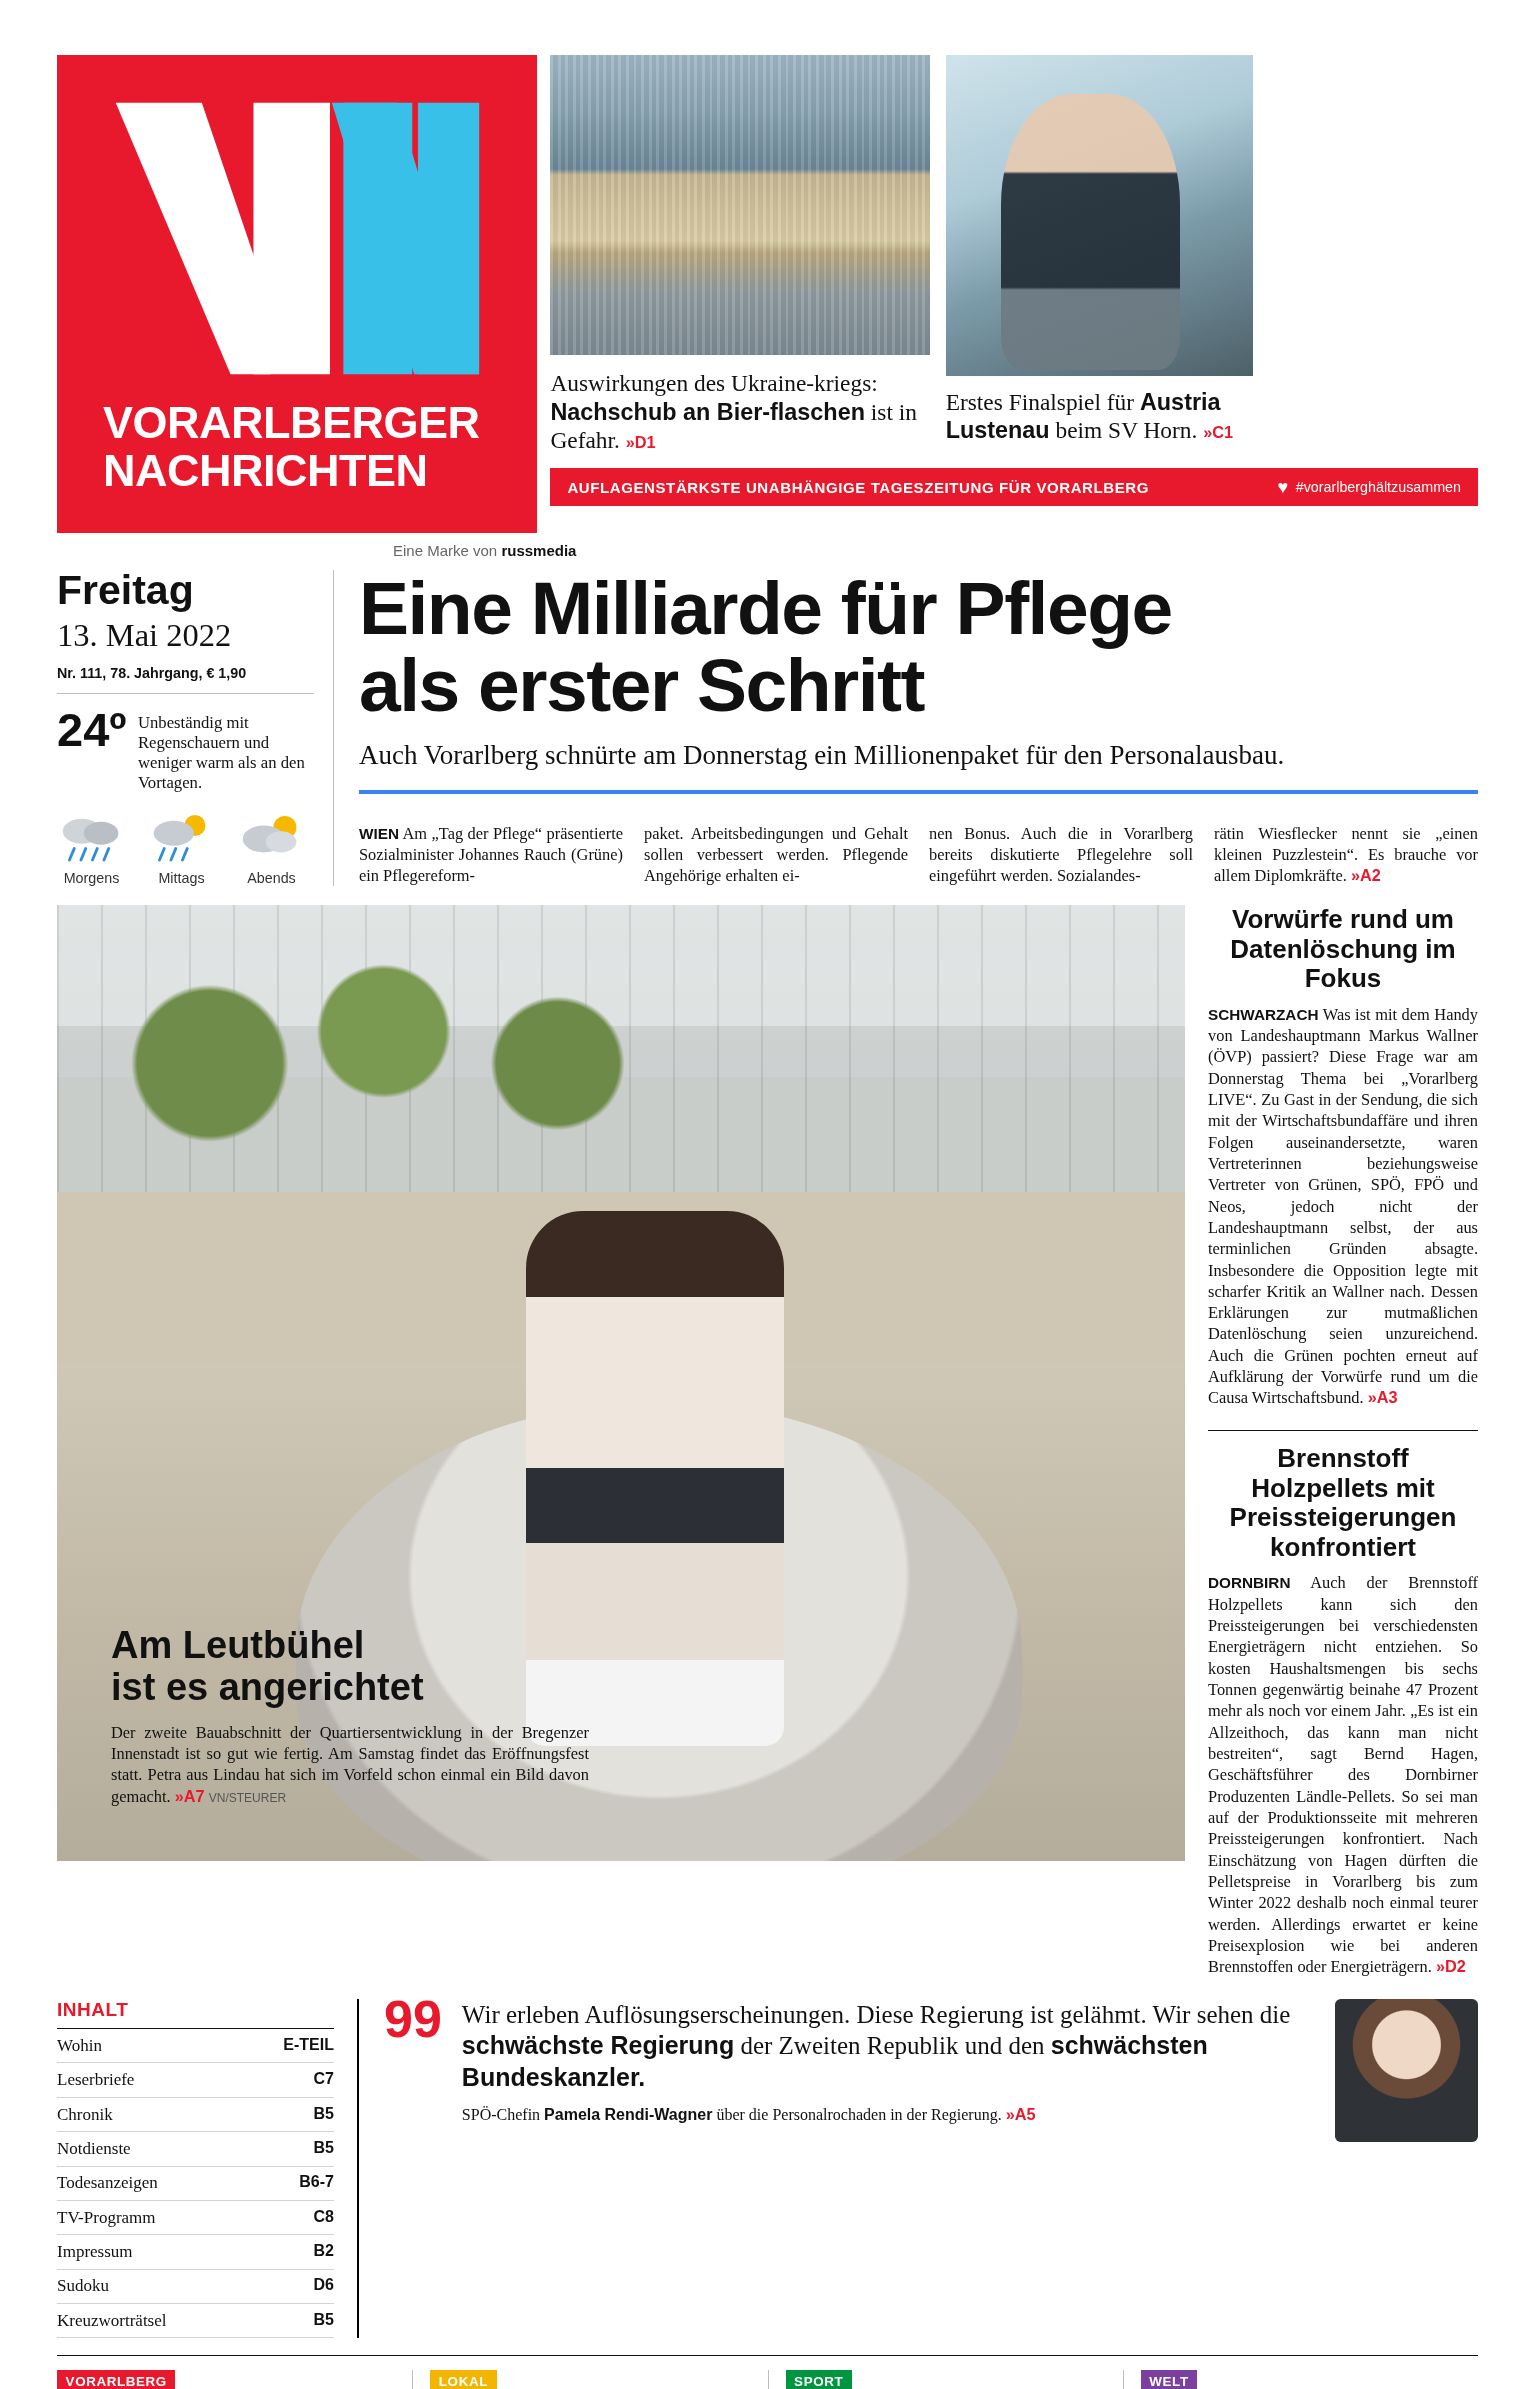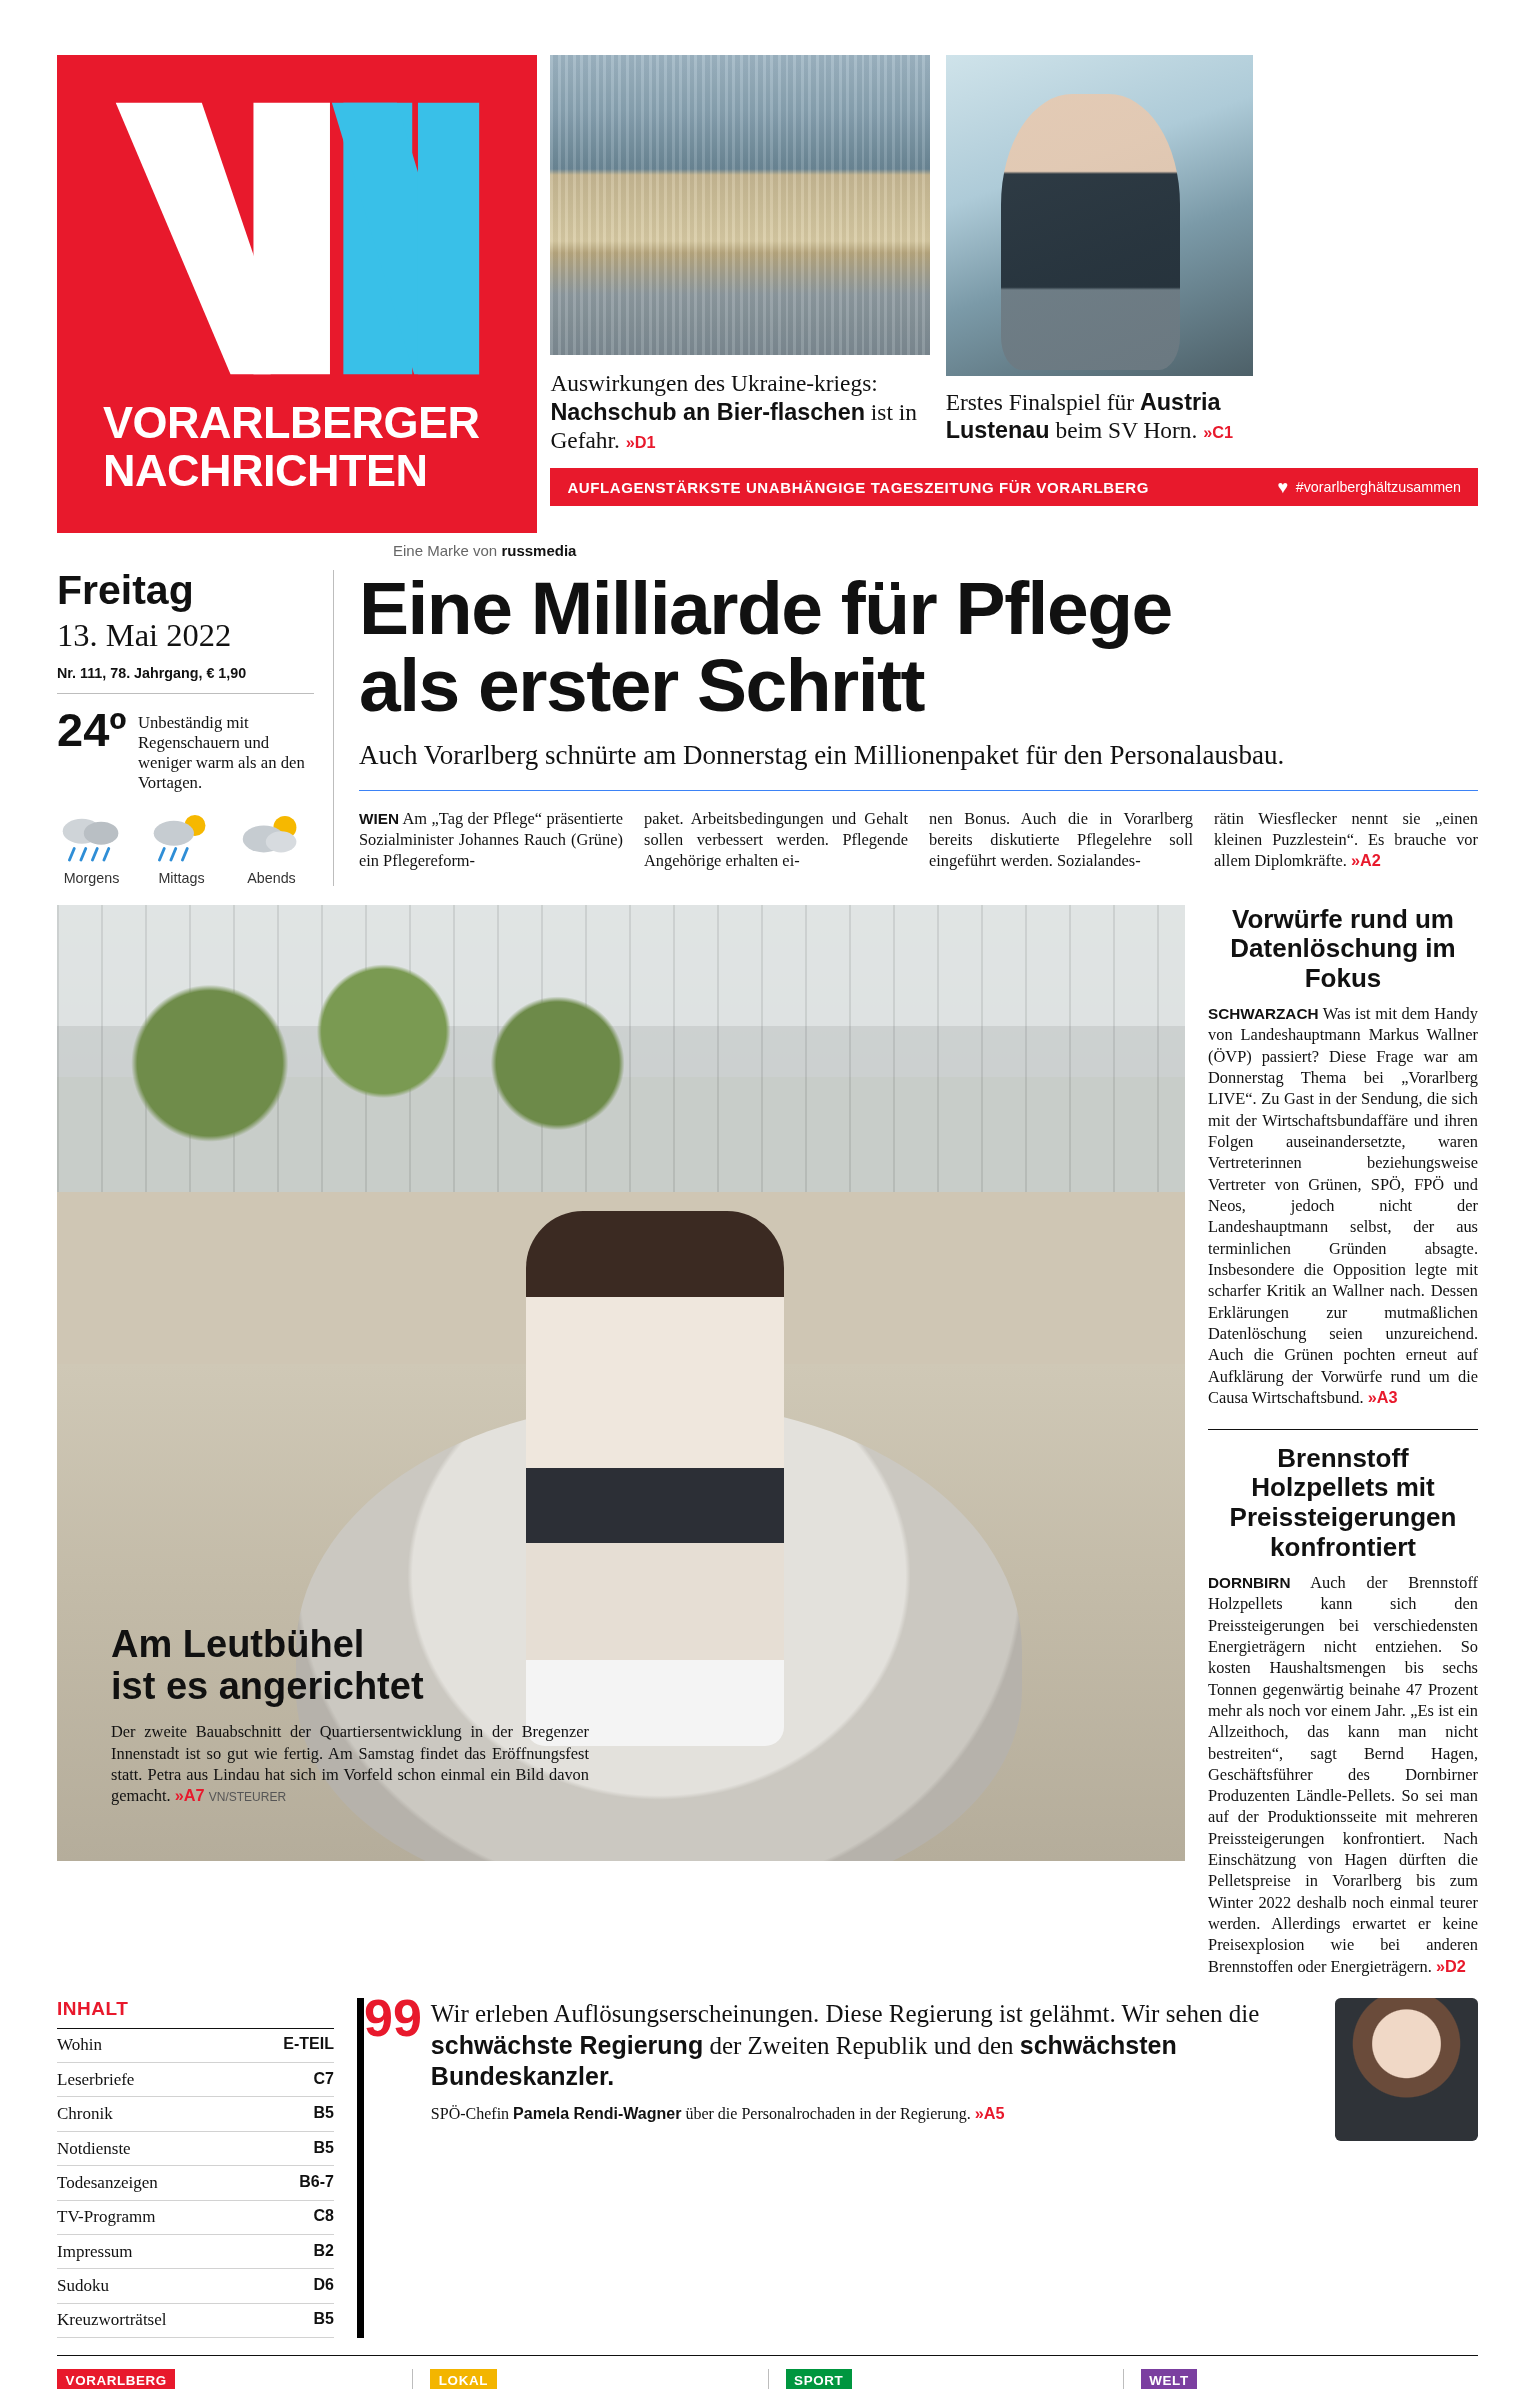--- a/index.html
+++ b/index.html
@@ -76,21 +76,21 @@
   .weather { display:flex; gap:11.5px; margin-top:15.3px; }
   .temp { font-family:"Liberation Sans", sans-serif; font-weight:bold; font-size:47px; line-height:.9; }
   .wtext { font-size:16.7px; line-height:1.2; padding-top:3.8px;}
   .wicons { display:flex; gap:21px; margin-top:19px; }
   .wi { text-align:center; width:69px; }
   .wi .lbl { font-size:14.3px; color:#333; margin-top:5.7px; font-family:"Liberation Sans", sans-serif;}
   .headcol { flex:1; padding-left:25px; }
   .bighead { font-family:"Liberation Sans", sans-serif; font-weight:bold; font-size:75px;
       line-height:1.02; letter-spacing:-1.5px; }
   .subhead { font-size:27px; margin-top:17px; }
-  .lead { display:flex; gap:21px; margin-top:19px; border-top:1px solid #3b82f6; padding-top:17px;}
+  .lead { display:flex; gap:21px; margin-top:19px; border-top:4px solid #3b82f6; padding-top:29px;}
   .lead p { margin:0; font-size:16.4px; line-height:1.28; text-align:justify; flex:1; hyphens:auto;}
   .lead b { font-family:"Liberation Sans", sans-serif; font-size:15.3px; }
 
   
   .mainrow { display:flex; margin-top:19px; gap:23px; }
   .mainphoto { width:1174px; height:956px; position:relative; overflow:hidden;
      background:linear-gradient(180deg,#cfd8dc 0 14%, #b9c4b0 14% 30%, #cfc6b4 30% 62%, #bfb5a4 62% 100%); }
   .mp-sky { position:absolute; left:0; top:0; width:100%; height:172px;
      background:linear-gradient(180deg,#e9eef1,#d3dadd); }
   .mp-build { position:absolute; left:0; top:0; width:100%; height:287px;
@@ -127,21 +127,21 @@
 
   
   .bottomrow { display:flex; margin-top:21px; gap:23px; }
   .inhalt { width:277px; }
   .inhalt-h { color:#e8192c; font-family:"Liberation Sans", sans-serif; font-weight:bold; font-size:19px;
       letter-spacing:0.5px; border-bottom:1.9px solid #111; padding-bottom:7.6px; }
   .inhalt-row { display:flex; justify-content:space-between; font-size:17px; padding:6.7px 0;
       border-bottom:1px solid #d2d2d2; }
   .inhalt-row b { font-family:"Liberation Sans", sans-serif; font-size:16px; }
 
-  .quotebox { flex:1; display:flex; gap:9px; border-left:7px solid #000000; }
+  .quotebox { flex:1; display:flex; gap:20px; padding-left:25px; border-left:2px solid #000000; }
   .qmark { color:#e8192c; font-family:"Liberation Sans", sans-serif; font-weight:bold; font-size:52px; line-height:.8; }
   .quote-t { font-size:25px; line-height:1.26; }
   .quote-t b { font-family:"Liberation Sans", sans-serif; }
   .quote-src { font-size:16px; margin-top:11.5px; }
   .quote-src b { font-family:"Liberation Sans", sans-serif; }
   .qportrait { width:143px; height:143px; flex:0 0 143px;
       background:radial-gradient(circle at 50% 32%, #f0d8c6 0 28%, #6a4b3a 29% 44%, #2f3338 45% 100%);
       border-radius:5.7px; }
 
   .teasers { display:flex; gap:0; margin-top:17px; border-top:1.9px solid #111; padding-top:13.4px;}

